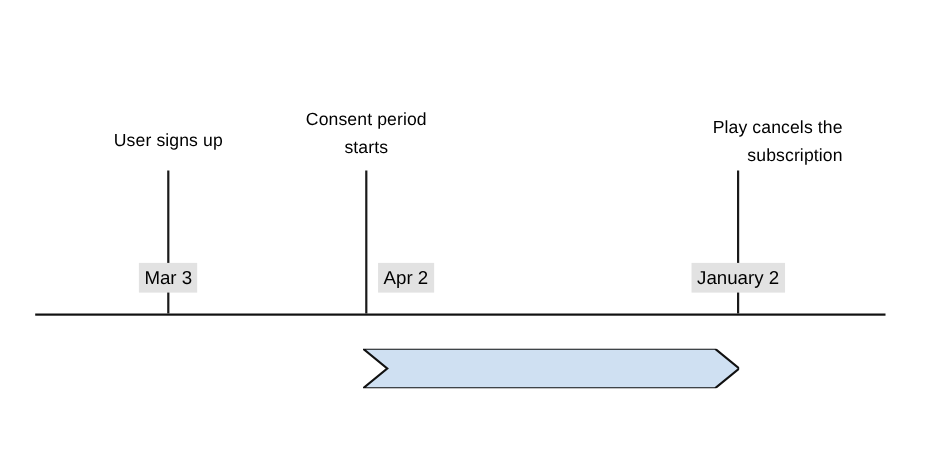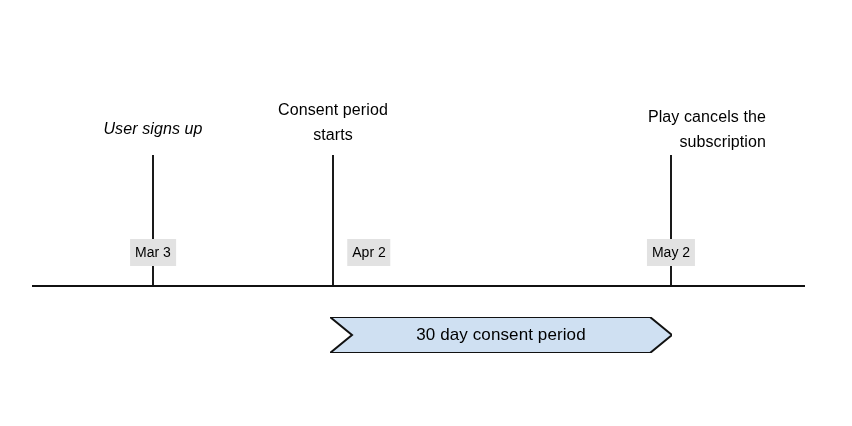--- a/index.html
+++ b/index.html
@@ -42,21 +42,21 @@
     line-height: 25px;
     white-space: pre-line;
     letter-spacing: 0.1px;
   }
 
   
   .date-chip {
     position: absolute;
     background: #e2e2e2;
     color: #000000;
-    font-size: 14px;
+    font-size: 17px;
     line-height: 25px;
     padding: 1px 5px;
     text-align: center;
     white-space: nowrap;
   }
 
   
   .period-banner {
     position: absolute;
     display: flex;
@@ -81,32 +81,31 @@
 </style>
 </head>
 <body>
 
 <div id="canvas" style="background: rgb(255, 255, 255);">
 
   <div class="axis-line" style="left: 32px; top: 285px; width: 773px; height: 2px; background: rgb(17, 17, 17);"></div>
 
   <div id="events-layer">
       <div class="tick-stem" style="left: 152px; top: 155px; height: 130px;"></div>
-      <div class="event-caption" style="left: 68px; top: 116px; width: 170px; font-style: italic;">User signs up</div>
+      <div class="event-caption" style="left: 68px; top: 116px; width: 170px;">User signs up</div>
       <div class="date-chip" style="background: rgb(226, 226, 226); color: rgb(0, 0, 0); top: 239px; left: 153px; transform: translateX(-50%);">Mar 3</div>
       <div class="tick-stem" style="left: 332px; top: 155px; height: 130px;"></div>
       <div class="event-caption" style="left: 243px; top: 97px; width: 180px;">Consent period
 starts</div>
       <div class="date-chip" style="background: rgb(226, 226, 226); color: rgb(0, 0, 0); top: 239px; left: 333px; transform: translateX(-50%); margin-left: 36px;">Apr 2</div>
       <div class="tick-stem" style="left: 670px; top: 155px; height: 130px;"></div>
       <div class="event-caption" style="left: 576px; top: 104px; width: 190px; text-align: right;">Play cancels the
 subscription</div>
-      <div class="date-chip" style="background: rgb(226, 226, 226); color: rgb(0, 0, 0); top: 239px; left: 671px; transform: translateX(-50%);">May 2</div>
+      <div class="date-chip" style="background: rgb(226, 226, 226); color: rgb(0, 0, 0); top: 239px; left: 671px; transform: translateX(-50%);">January 2</div>
     </div>
 
   <div class="period-banner" id="period-banner" style="left: 330px; top: 317px; width: 342px; height: 36px;">
     <svg viewBox="0 0 342 36" preserveAspectRatio="none">
       <polygon id="banner-poly" points="0,0 320,0 342,18 320,36 0,36 22,18" fill="#cfe0f2" stroke="#111111" stroke-width="2" stroke-linejoin="miter" vector-effect="non-scaling-stroke" viewBox="null"></polygon>
     </svg>
-    <span class="banner-text">30 day consent period</span>
   </div>
 
 </div>
 
 </body></html>

